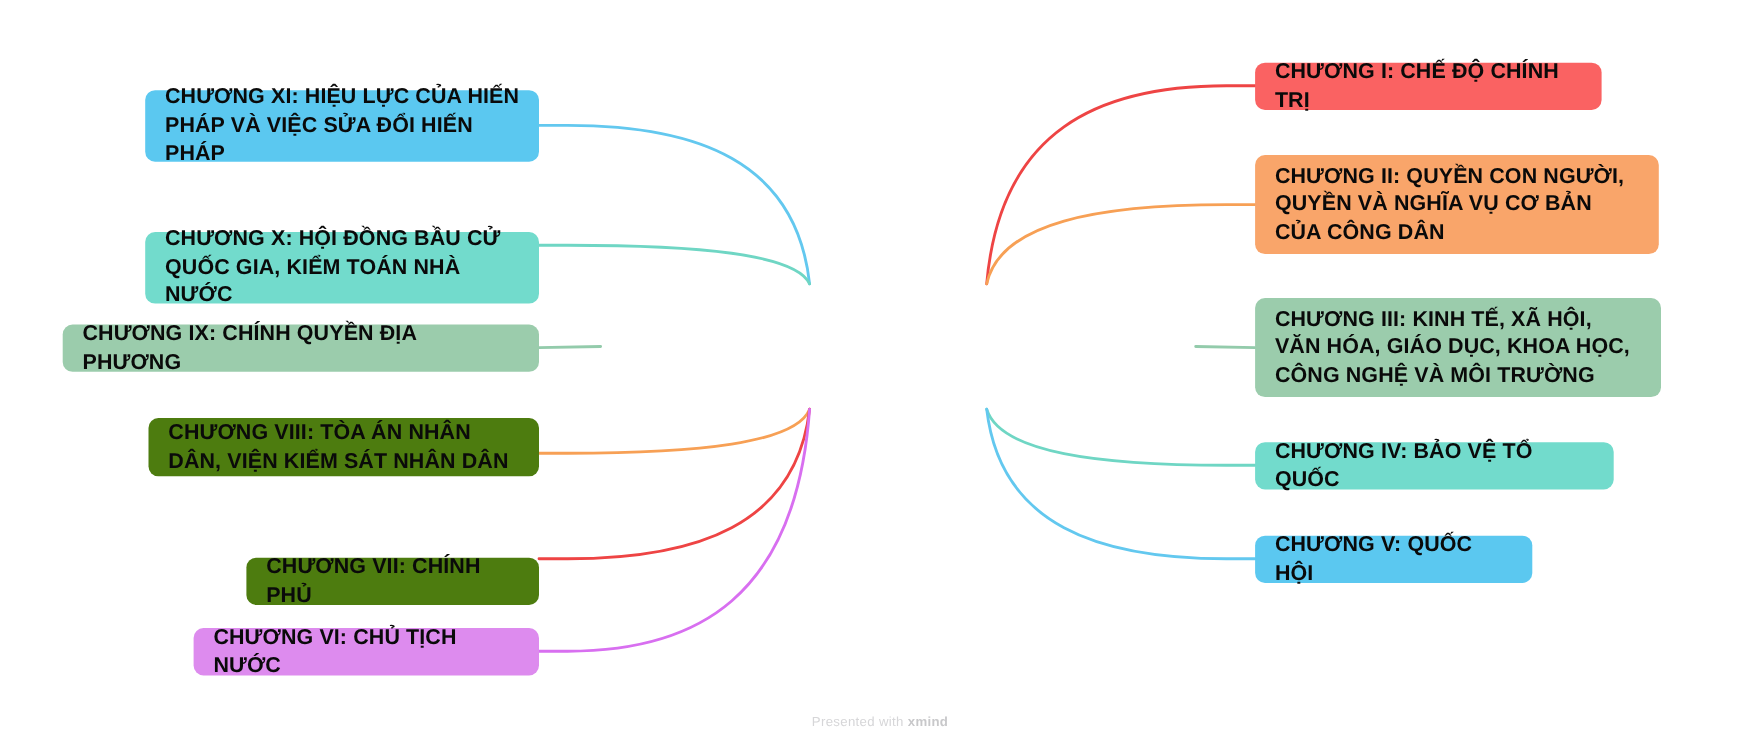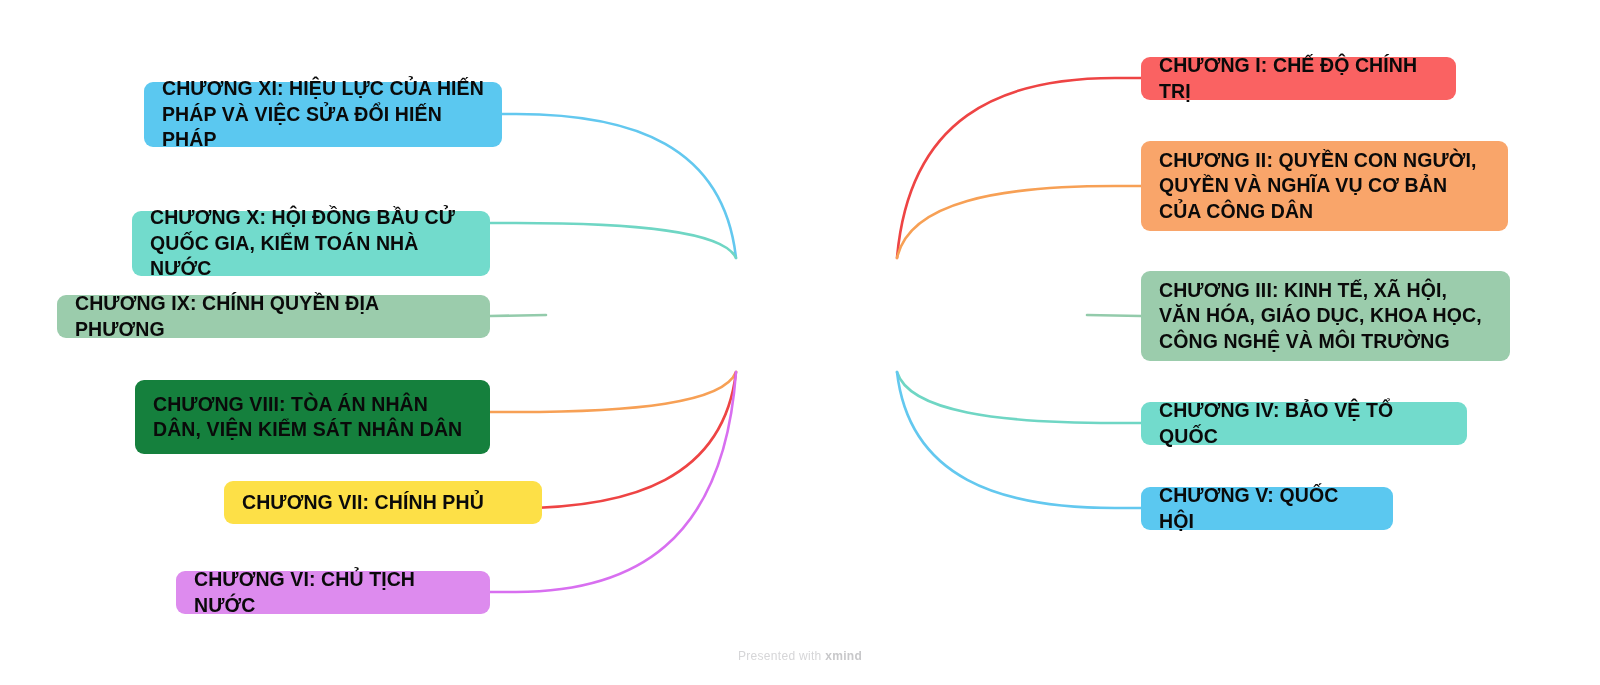--- a/index.html
+++ b/index.html
@@ -118,33 +118,33 @@
       </div>
       <div class="node right-node" style="left: 1141px; top: 271px; width: 369px; height: 90px; background: rgb(155, 204, 172);">
         <span>CHƯƠNG III: KINH TẾ, XÃ HỘI, VĂN HÓA, GIÁO DỤC, KHOA HỌC, CÔNG NGHỆ VÀ MÔI TRƯỜNG</span>
       </div>
       <div class="node right-node" style="left: 1141px; top: 402px; width: 326px; height: 43px; background: rgb(114, 219, 204);">
         <span>CHƯƠNG IV: BẢO VỆ TỔ QUỐC</span>
       </div>
       <div class="node right-node" style="left: 1141px; top: 487px; width: 252px; height: 43px; background: rgb(91, 200, 240);">
         <span>CHƯƠNG V: QUỐC HỘI</span>
       </div>
-      <div class="node left-node" style="left: 132px; top: 82px; width: 358px; height: 65px; background: rgb(91, 200, 240); margin-left: 12px;">
+      <div class="node left-node" style="left: 132px; top: 82px; width: 358px; height: 65px; background: rgb(91, 200, 240);">
         <span>CHƯƠNG XI: HIỆU LỰC CỦA HIẾN PHÁP VÀ VIỆC SỬA ĐỔI HIẾN PHÁP</span>
       </div>
       <div class="node left-node" style="left: 132px; top: 191px; width: 358px; height: 65px; background: rgb(114, 219, 204); margin-top: 20px;">
         <span>CHƯƠNG X: HỘI ĐỒNG BẦU CỬ QUỐC GIA, KIỂM TOÁN NHÀ NƯỚC</span>
       </div>
       <div class="node left-node" style="left: 57px; top: 295px; width: 433px; height: 43px; background: rgb(155, 204, 172);">
         <span>CHƯƠNG IX: CHÍNH QUYỀN ĐỊA PHƯƠNG</span>
       </div>
-      <div class="node left-node" style="left: 135px; top: 380px; width: 355px; height: 74px; background: #15803d;">
+      <div class="node left-node" style="left: 135px; top: 380px; width: 355px; height: 53px; background: #4d7c0f;">
         <span>CHƯƠNG VIII: TÒA ÁN NHÂN DÂN, VIỆN KIỂM SÁT NHÂN DÂN</span>
       </div>
-      <div class="node left-node" style="left: 224px; top: 481px; width: 318px; height: 43px; background: #fde047;">
+      <div class="node left-node" style="left: 224px; top: 507px; width: 266px; height: 43px; background: #4d7c0f;">
         <span>CHƯƠNG VII: CHÍNH PHỦ</span>
       </div>
       <div class="node left-node" style="left: 176px; top: 571px; width: 314px; height: 43px; background: rgb(221, 139, 238);">
         <span>CHƯƠNG VI: CHỦ TỊCH NƯỚC</span>
       </div>
     </div>
 
 
   <div id="footer-watermark">
     <span>Presented with </span><b>xmind</b>

